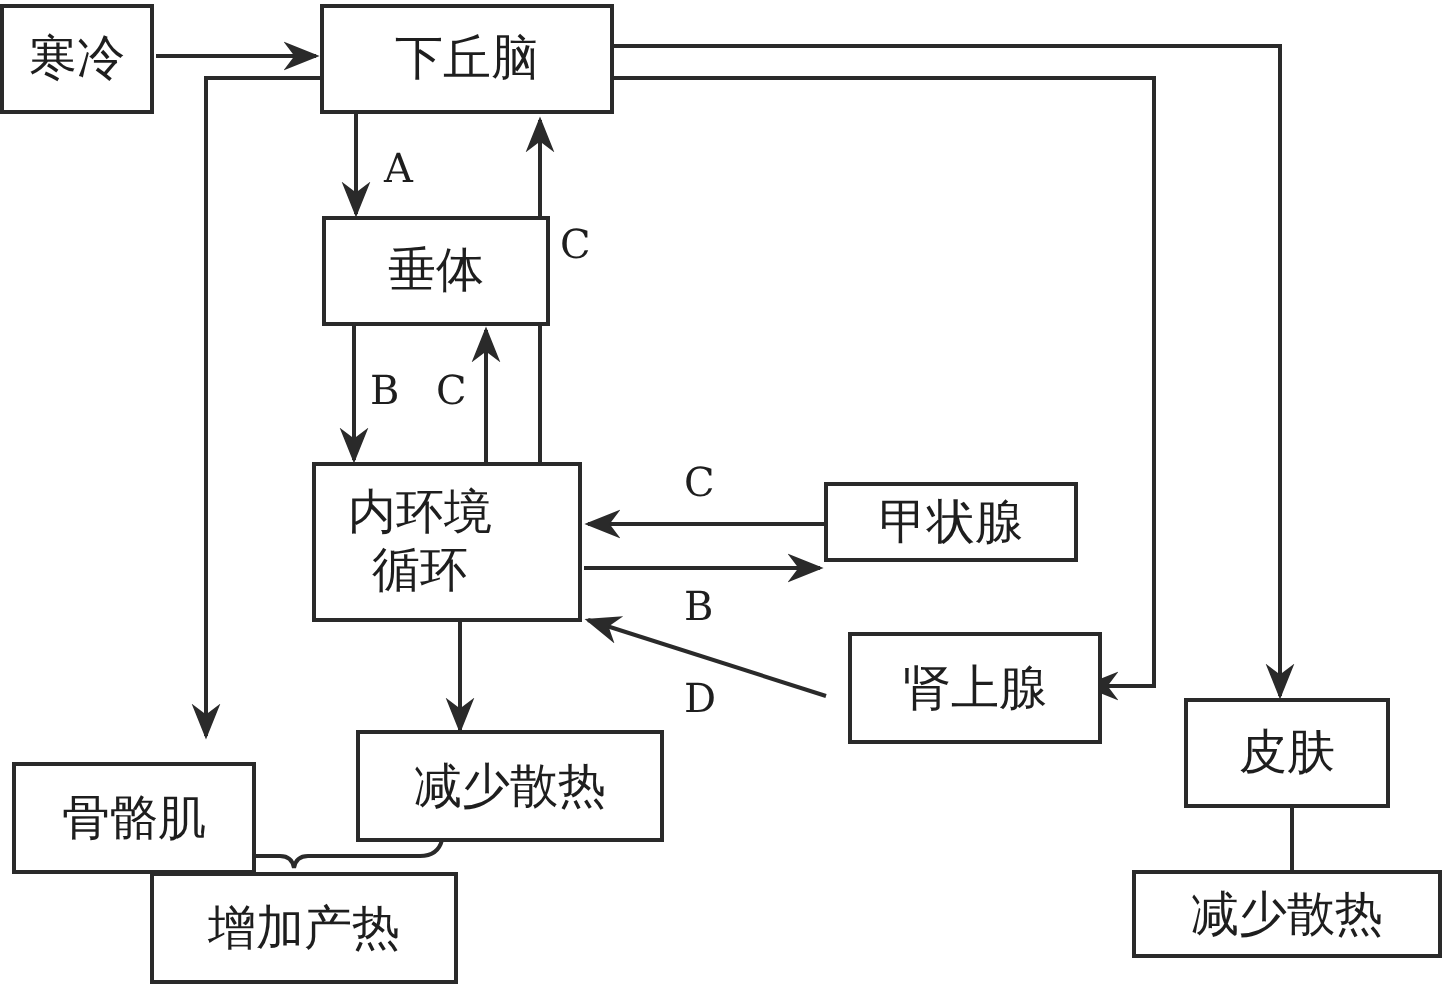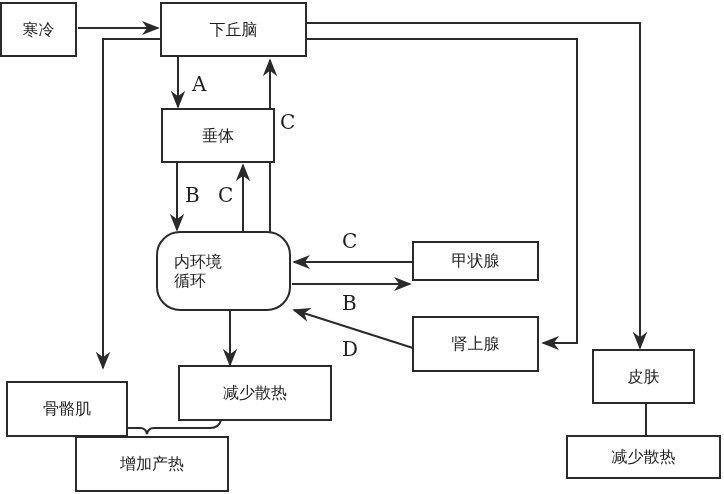--- a/index.html
+++ b/index.html
@@ -1,22 +1,22 @@
 <!DOCTYPE html>
 <html><head>
 <meta charset="utf-8">
 <style>
   html, body { margin: 0; padding: 0; background: #ffffff; }
   #canvas { position: relative; width: 724px; height: 494px; background: #ffffff; overflow: hidden; }
   .node {
     position: absolute; box-sizing: border-box; border: 2px solid #2a2a2a; background: #fff;
     display: flex; align-items: center; justify-content: center; text-align: center;
-    font-family: "DejaVu Sans", sans-serif; font-size: 16px; color: #1e1e1e; line-height: 1.2;
+    font-family: "DejaVu Sans", sans-serif; font-size: 24px; color: #1e1e1e; line-height: 1.2;
   }
-  .node.multi { justify-content: flex-start; padding-left: 16px; text-align: left; border-radius: 24px; }
+  .node.multi { justify-content: flex-start; padding-left: 16px; text-align: center; }
   .lbl {
     position: absolute; font-family: "DejaVu Serif", serif; font-size: 20px; color: #1e1e1e;
   }
   svg { position: absolute; left: 0; top: 0; }
   svg line, svg polyline, svg path { stroke: #2a2a2a; stroke-width: 2; fill: none; }
 </style>
 </head>
 <body>
 
 <div id="canvas">
@@ -55,21 +55,21 @@
 
     <path d="M73,420 Q75,428 85,428 L140,428 Q146,428 147,434 Q148,428 154,428 L210,428 Q219,428 221,420"></path>
   </svg>
 
   <div class="node" style="left:0;top:2px;width:77px;height:55px;">寒冷</div>
   <div class="node" style="left:160px;top:2px;width:147px;height:55px;">下丘脑</div>
   <div class="node" style="left:161px;top:108px;width:114px;height:55px;">垂体</div>
   <div class="node multi" style="left:156px;top:231px;width:135px;height:80px;white-space:pre-line;">内环境
 循环</div>
   <div class="node" style="left:412px;top:241px;width:127px;height:40px;">甲状腺</div>
-  <div class="node" style="left:412px;top:316px;width:127px;height:56px;">肾上腺</div>
+  <div class="node" style="left:424px;top:316px;width:127px;height:56px;">肾上腺</div>
   <div class="node" style="left:6px;top:381px;width:122px;height:56px;">骨骼肌</div>
   <div class="node" style="left:178px;top:365px;width:154px;height:56px;">减少散热</div>
   <div class="node" style="left:75px;top:436px;width:154px;height:56px;">增加产热</div>
   <div class="node" style="left:592px;top:349px;width:103px;height:55px;">皮肤</div>
   <div class="node" style="left:566px;top:435px;width:155px;height:44px;">减少散热</div>
 
   <span class="lbl" style="left:192px;top:72px;">A</span>
   <span class="lbl" style="left:280px;top:110px;">C</span>
   <span class="lbl" style="left:185px;top:183px;">B</span>
   <span class="lbl" style="left:218px;top:183px;">C</span>

